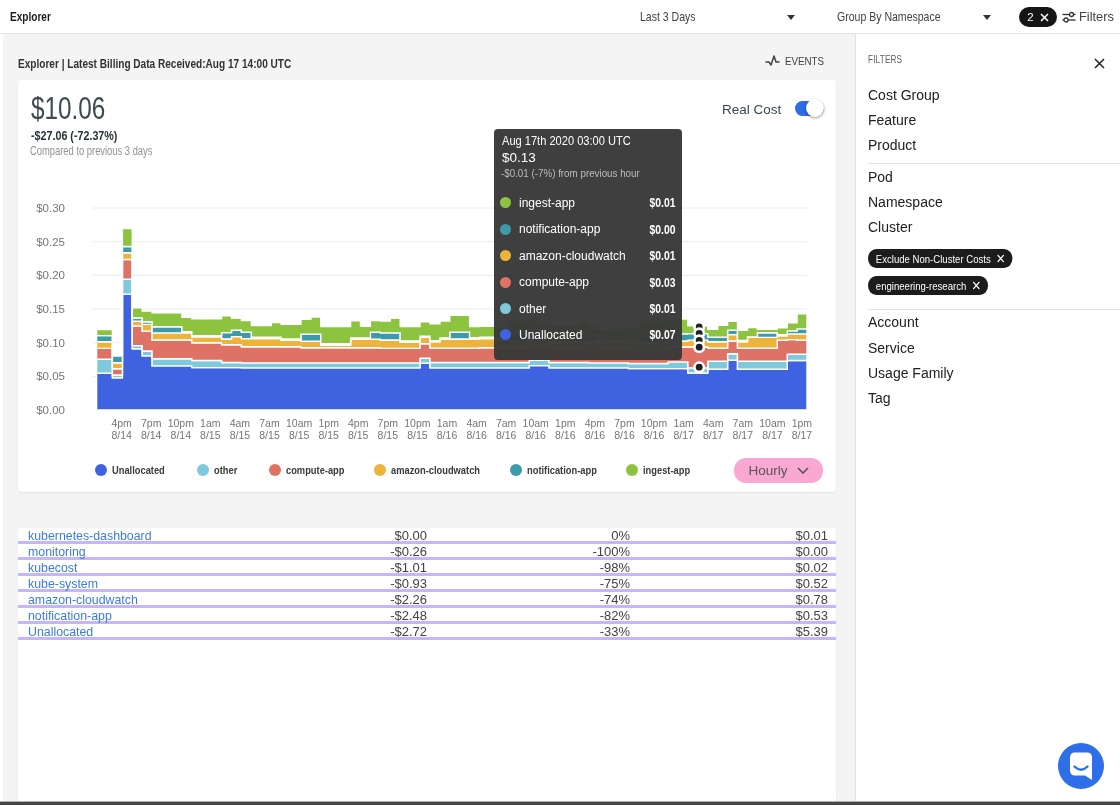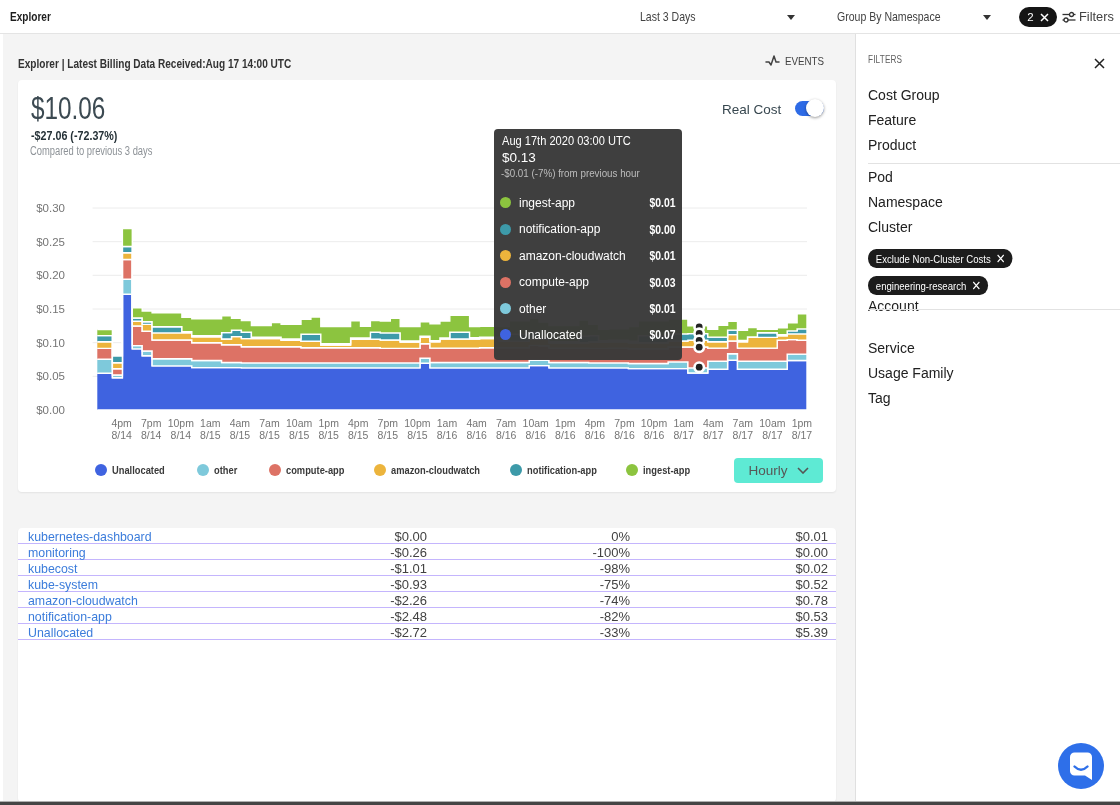--- a/index.html
+++ b/index.html
@@ -21,31 +21,31 @@
 .cmp{left:30px;top:144px;font-size:12.5px;color:#8d9297;transform:scaleX(.75);transform-origin:0 50%}
 .realcost{left:722px;top:102px;font-size:13.5px;color:#37474f}
 .track{left:795px;top:101px;width:29px;height:15px;border-radius:8px;background:#2e6be6}
 .knob{left:806px;top:99px;width:18px;height:18px;border-radius:50%;background:#fff;box-shadow:0 1px 3px rgba(0,0,0,.4)}
 .chart{position:absolute;left:18px;top:80px}
 .yl{font-size:11.5px;fill:#757575;text-anchor:end}
 .xl{font-size:10.5px;fill:#757575;text-anchor:middle}
 .legend{top:464px;font-size:11.5px;font-weight:700;color:#3a3a3a;display:flex;align-items:center}
 .legtxt{transform:scaleX(.81);transform-origin:0 50%}
 .ldot{width:12px;height:12px;border-radius:50%;margin-right:5px;flex:none}
-.hourly{left:734px;top:458px;width:89px;height:25px;background:#5eead4;border-radius:4px;font-size:13.5px;color:#575757;display:flex;align-items:center;justify-content:center;gap:9px}
+.hourly{left:734px;top:458px;width:89px;height:25px;background:#f9a8d4;border-radius:12px;font-size:13.5px;color:#575757;display:flex;align-items:center;justify-content:center;gap:9px}
 .tooltip{left:494px;top:129px;width:188px;height:231px;background:rgba(57,57,57,.97);border-radius:4px;color:#fff;z-index:6}
 .tt-title{top:133px;font-size:13.2px;color:#fff;z-index:7;transform:scaleX(.84);transform-origin:0 50%;white-space:nowrap}
 .tt-val{top:150px;font-size:13.5px;color:#fff;z-index:7}
 .tt-sub{top:166px;font-size:11.8px;color:#bdbdbd;z-index:7;transform:scaleX(.83);transform-origin:0 50%;white-space:nowrap}
 .tt-row{left:500px;width:176px;height:14px;display:flex;align-items:center;font-size:12px;font-weight:500;z-index:7;color:#fff;white-space:nowrap}
 .tt-dot{width:11px;height:11px;border-radius:50%;margin-right:8px;flex:none}
 .tt-amt{margin-left:auto;font-weight:700;font-size:13px;transform:scaleX(.8);transform-origin:100% 50%}
 .card2{left:18px;top:528px;width:818px;height:274px;overflow:hidden}
 .thead{height:30px;background:#e6e6e6;border-radius:4px 4px 0 0;position:relative;font-size:12px;color:#4a4a4a;font-weight:500}
-.trow{height:16px;border-bottom:1px solid #c4b5fd;position:relative;font-size:13px}
+.trow{height:16px;border-bottom:3px solid #c4b5fd;position:relative;font-size:13px}
 .cname{position:absolute;left:10px;top:50%;transform:translateY(-50%) scaleX(.95);transform-origin:0 50%;color:#3b7cdb}
 .c1{position:absolute;right:409px;top:50%;transform:translateY(-50%);color:#424242}
 .c2{position:absolute;right:206px;top:50%;transform:translateY(-50%);color:#424242}
 .hsc{transform:translateY(-50%) scaleX(.88)!important;transform-origin:100% 50%!important}
 .hsl{transform:translateY(-50%) scaleX(.84)!important;transform-origin:0 50%!important}
 .c3{position:absolute;right:8px;top:50%;transform:translateY(-50%);color:#424242}
 .th{color:#525252}
 .f-label{left:868px;top:54px;font-size:10px;letter-spacing:.2px;color:#616161;font-weight:500;transform:scaleX(.82);transform-origin:0 50%}
 .f-item{left:868px;font-size:14px;color:#212121;font-weight:500}
 .f-div{left:868px;width:252px;height:1px;background:#e2e2e2}
@@ -258,21 +258,21 @@
 <div class="abs f-label">FILTERS</div>
 <svg class="abs" style="left:1094px;top:57.5px" width="11" height="11" viewBox="0 0 11 11">
     <path d="M1 1 L10 10 M10 1 L1 10" stroke="#212121" stroke-width="1.5"></path>
   </svg>
 <div class="abs f-item" style="top:87px">Cost Group</div>
 <div class="abs f-item" style="top:112px">Feature</div>
 <div class="abs f-item" style="top:137px">Product</div>
 <div class="abs f-item" style="top:169px">Pod</div>
 <div class="abs f-item" style="top:194px">Namespace</div>
 <div class="abs f-item" style="top:219px">Cluster</div>
-<div class="abs f-item" style="top:298px">Account</div>
+<div class="abs f-item" style="top:314px">Account</div>
 <div class="abs f-item" style="top:340px">Service</div>
 <div class="abs f-item" style="top:365px">Usage Family</div>
 <div class="abs f-item" style="top:390px">Tag</div>
 <div class="abs f-div" style="top:163px"></div>
 <div class="abs f-div" style="top:309px"></div>
 <div class="abs chip" style="top:249px">Exclude Non-Cluster Costs <svg width="9" height="9" viewBox="0 0 9 9">
       <path d="M1 1 L8 8 M8 1 L1 8" stroke="#fff" stroke-width="1.3"></path>
     </svg></div>
 <div class="abs chip" style="top:276px">engineering-research <svg width="9" height="9" viewBox="0 0 9 9">
       <path d="M1 1 L8 8 M8 1 L1 8" stroke="#fff" stroke-width="1.3"></path>

